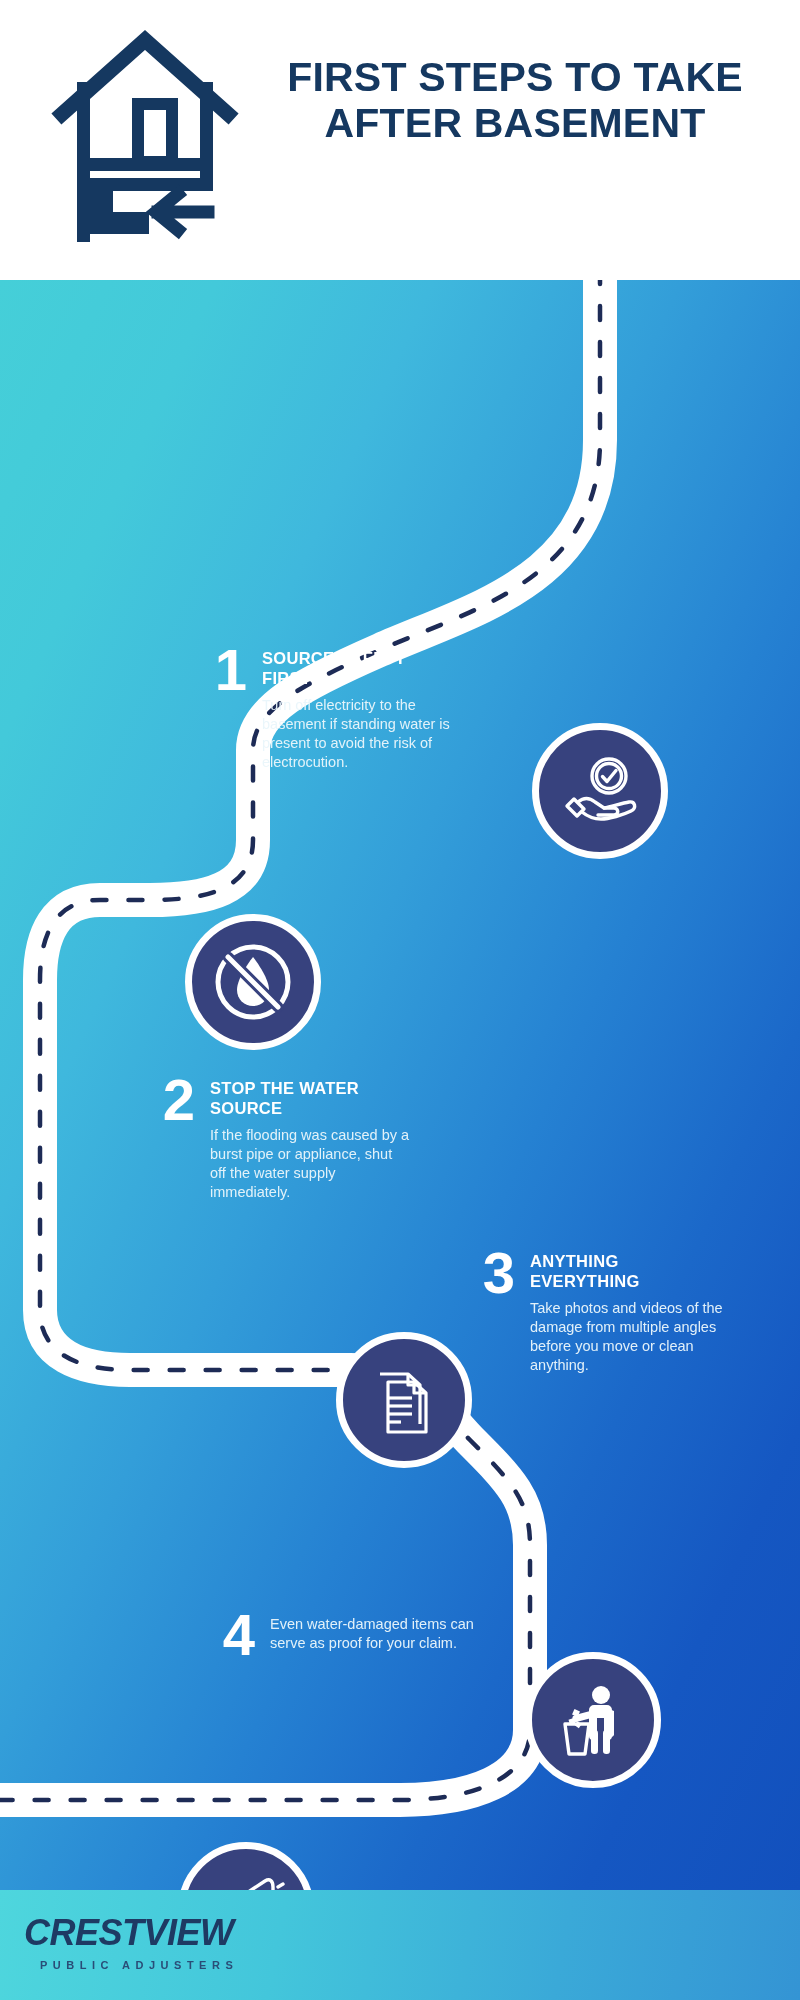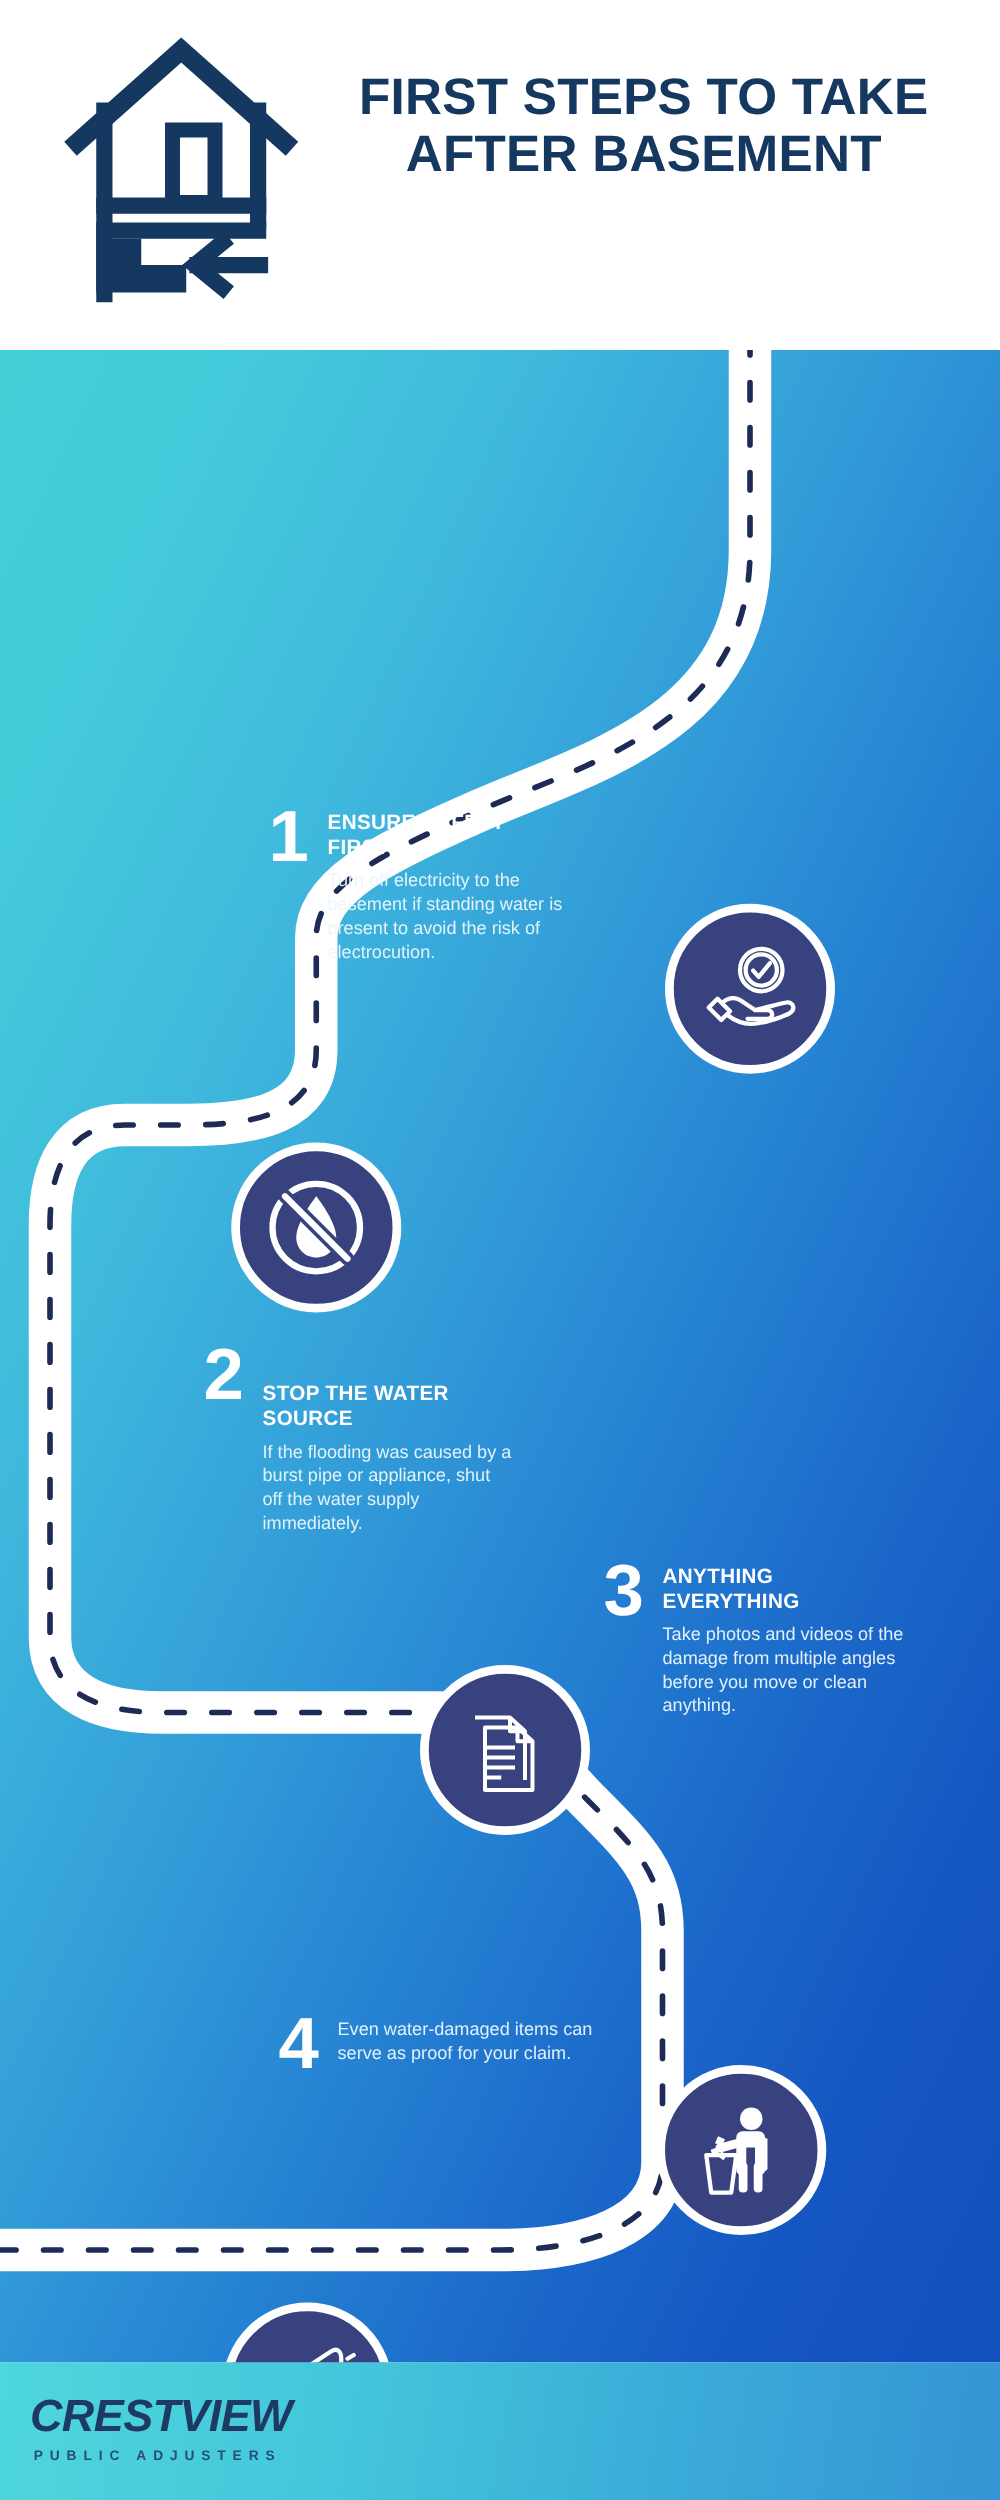--- a/index.html
+++ b/index.html
@@ -46,21 +46,21 @@
   #footer{
     position:absolute; left:0; top:1890px; width:800px; height:110px;
     background:linear-gradient(100deg,#4ed6dd 0%,#43c6db 35%,#3aa9d8 70%,#3494d4 100%);
   }
   #logo-wrap{ position:absolute; left:24px; top:22px; }
   #logo-name{
     color:#1e3a63; font-size:36px; font-weight:700; letter-spacing:-0.5px;font-style:italic;
   }
   #logo-sub{
     color:#2a4d77; font-size:11px; font-weight:600;
-    letter-spacing:5.5px; margin-top:5px; margin-left:3px;
+    letter-spacing:5.5px; margin-top:5px; margin-left:16px;
   }
 
   
   .step{ position:absolute; display:flex; align-items:flex-start; }
   .step-num{
     color:#ffffff; font-weight:700; font-size:58px; line-height:0.92;
     width:62px; flex:none; text-align:center;
   }
   .step-txt{ width:auto; }
   .step-title{
@@ -69,21 +69,21 @@
   }
   .step-desc{
     color:#eaf6fb; font-size:14.5px; line-height:1.33; margin-top:7px;
     opacity:.96;
   }
 
   
   #step-1{ left:200px; top:363px; width:260px; }
   #step-1 .step-txt{ width:190px; }
   #step-2{ left:148px; top:793px; width:280px; }
-  #step-2 .step-txt{ width:200px;margin-top:27px; }
+  #step-2 .step-txt{ width:200px; }
   #step-3{ left:468px; top:966px; width:290px; }
   #step-3 .step-txt{ width:200px; }
   #step-4{ left:208px; top:1328px; width:290px; }
   #step-4 .step-txt{ width:210px; }
 
   
   .badge{
     position:absolute; border-radius:50%;
     background:#37427e;
     border:7px solid #ffffff;
@@ -154,21 +154,21 @@
     </defs>
 
     <use href="#roadline" stroke="#ffffff" stroke-width="34" stroke-linecap="butt"></use>
 
     <use href="#roadline" stroke="#1d2b56" stroke-width="4.5" stroke-linecap="round" stroke-dasharray="14 22"></use>
   </svg>
 
   <div class="step" id="step-1">
     <div class="step-num">1</div>
     <div class="step-txt">
-      <div class="step-title">ENSURE SAFETY FIRST</div>
+      <div class="step-title">SOURCE SAFETY FIRST</div>
       <div class="step-desc">Turn off electricity to the basement if standing water is present to avoid the risk of electrocution.</div>
     </div>
   </div>
 
   <div class="badge" id="badge-1">
     <svg width="86" height="86" viewBox="0 0 86 86" fill="none" stroke="#ffffff" stroke-width="3.4" stroke-linecap="round" stroke-linejoin="round">
       <circle cx="52" cy="28" r="17"></circle>
       <circle cx="52" cy="28" r="12.5"></circle>
       <path d="M45.5 28.5 L50 33.5 L59 22.5"></path>
       <path d="M10 58 L17 51 L27 61 L20 68 Z"></path>

